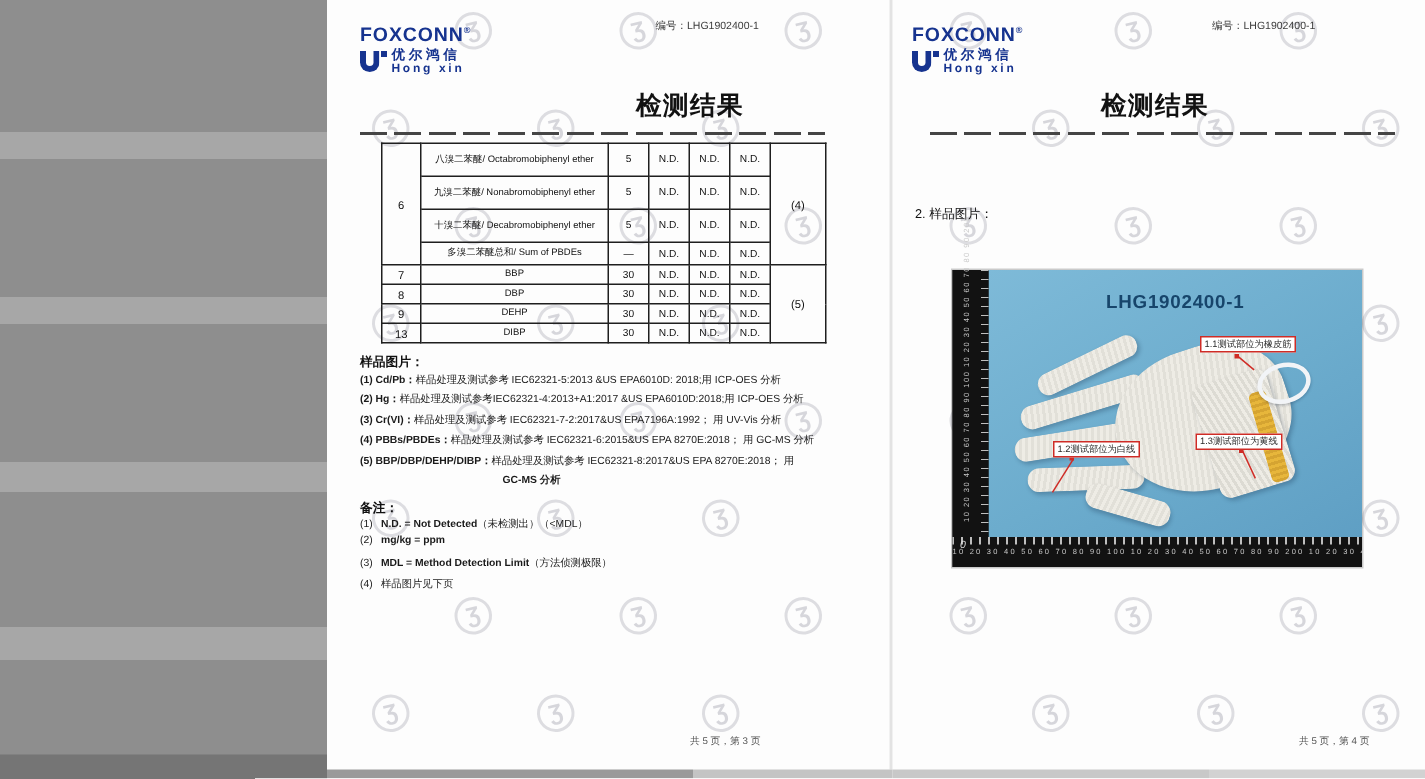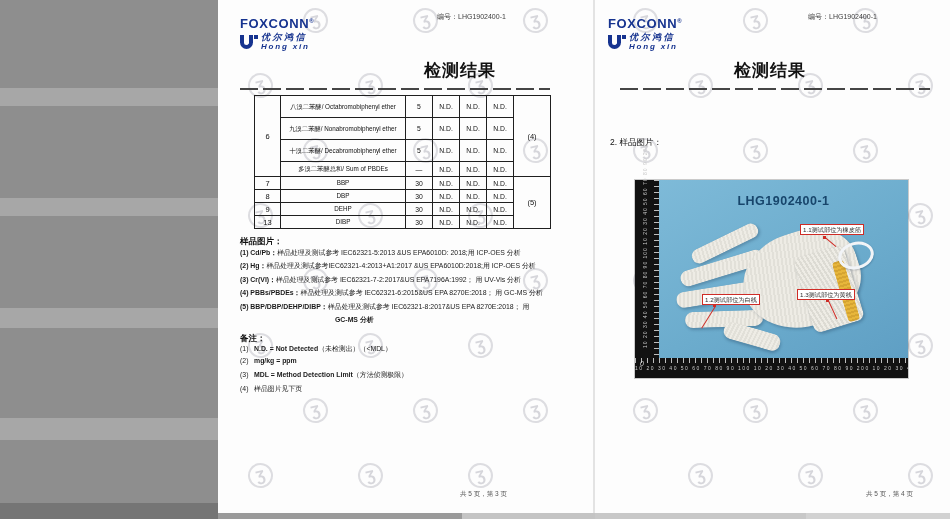--- a/index.html
+++ b/index.html
@@ -36,21 +36,21 @@
 
   
   .brand { position:absolute; }
   .wordmark { font-size:13px; font-weight:bold; color:#16338f; letter-spacing:0.6px; line-height:13px; }
   .regmark { font-size:6px; vertical-align:super; color:#16338f; }
   .logo-row { display:flex; align-items:flex-start; margin-top:2px; }
   .logo-u { position:relative; width:17px; height:16px; margin-top:3px; }
   .logo-u .u-shape { position:absolute; left:0; top:0; width:13px; height:14px;
        border:4px solid #16338f; border-top:none; border-radius:0 0 9px 9px; }
   .logo-u .u-dot { position:absolute; left:14px; top:0; width:4px; height:4px; background:#16338f; }
-  .logo-text { margin-left:4px;font-style:italic; }
+  .logo-text { margin-left:4px; }
   .logo-cn { font-size:9px; font-weight:bold; color:#16338f; letter-spacing:2.5px; line-height:10px; }
   .logo-en { font-size:8px; font-weight:bold; color:#16338f; letter-spacing:1.8px; line-height:9px;text-align:right; }
 
   .doc-no { position:absolute; font-size:7px; color:#3c3c3c; white-space:nowrap; }
   .report-title { position:absolute; font-family:"Liberation Serif", serif; font-weight:bold;
        font-size:17px; color:#111; letter-spacing:1px; white-space:nowrap; }
   .rule { position:absolute; height:2px;
        background:repeating-linear-gradient(90deg,#454545 0 18px, transparent 18px 23px); }
   .footer { position:absolute; font-size:6.5px; color:#555; white-space:nowrap; }
 

